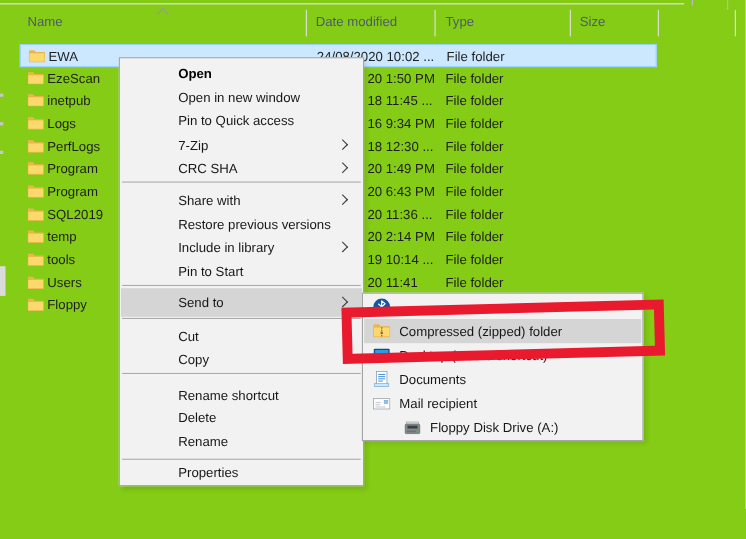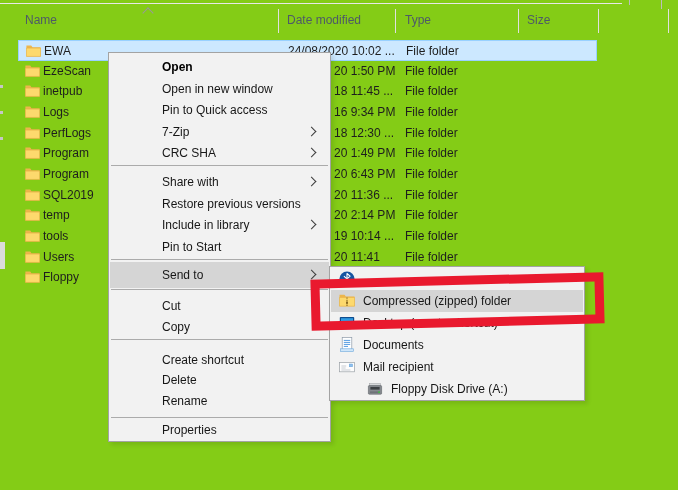--- a/index.html
+++ b/index.html
@@ -217,21 +217,21 @@
       </div>
       <div class="msep" style="top: 236px;"></div>
       <div class="mi" style="top: 242px; height: 21.5px;">
         <span class="lbl">Cut</span>
       </div>
       <div class="mi" style="top: 263.5px; height: 21.5px; padding-left: 36px;">
         <span class="lbl">Copy</span>
       </div>
       <div class="msep" style="top: 286px;"></div>
       <div class="mi" style="top: 296.5px; height: 21.5px;">
-        <span class="lbl">Create shortcut</span>
+        <span class="lbl">Rename shortcut</span>
       </div>
       <div class="mi" style="top: 316.5px; height: 21.5px;">
         <span class="lbl">Delete</span>
       </div>
       <div class="mi" style="top: 337px; height: 21.5px;">
         <span class="lbl">Rename</span>
       </div>
       <div class="msep" style="top: 363.5px;"></div>
       <div class="mi" style="top: 366px; height: 21.5px;">
         <span class="lbl">Properties</span>

